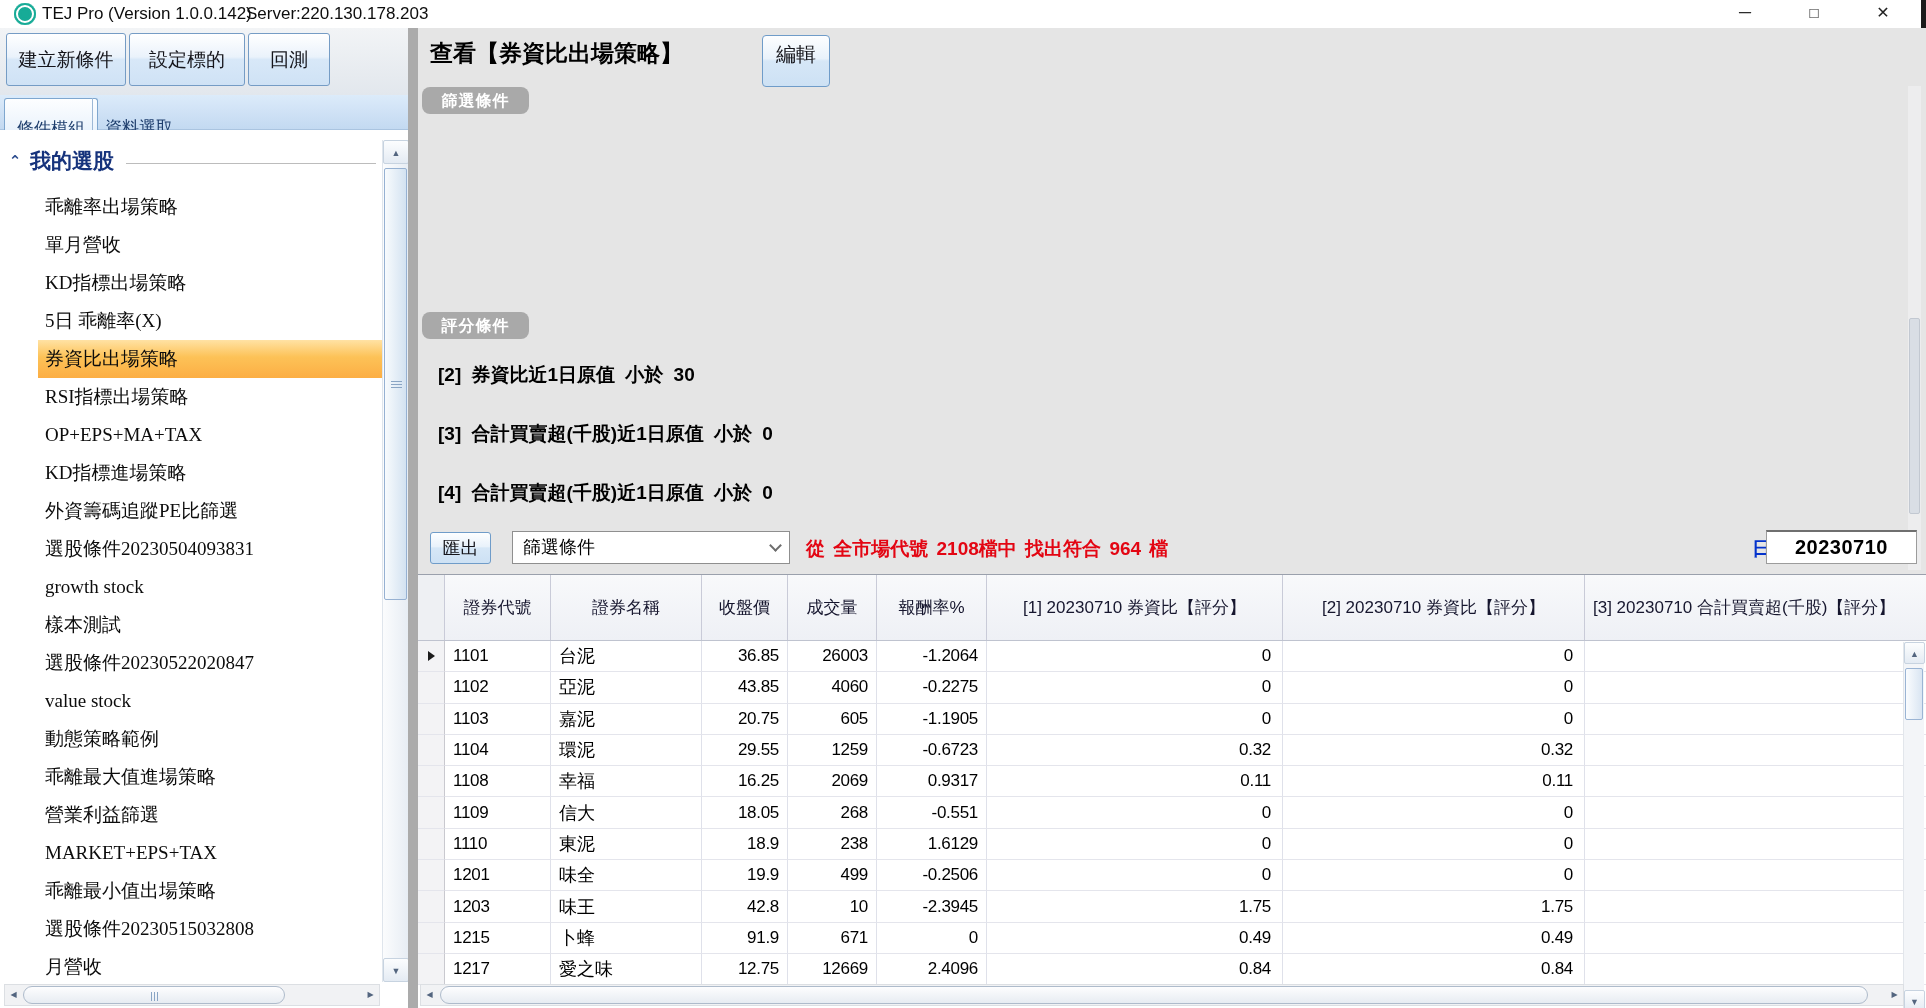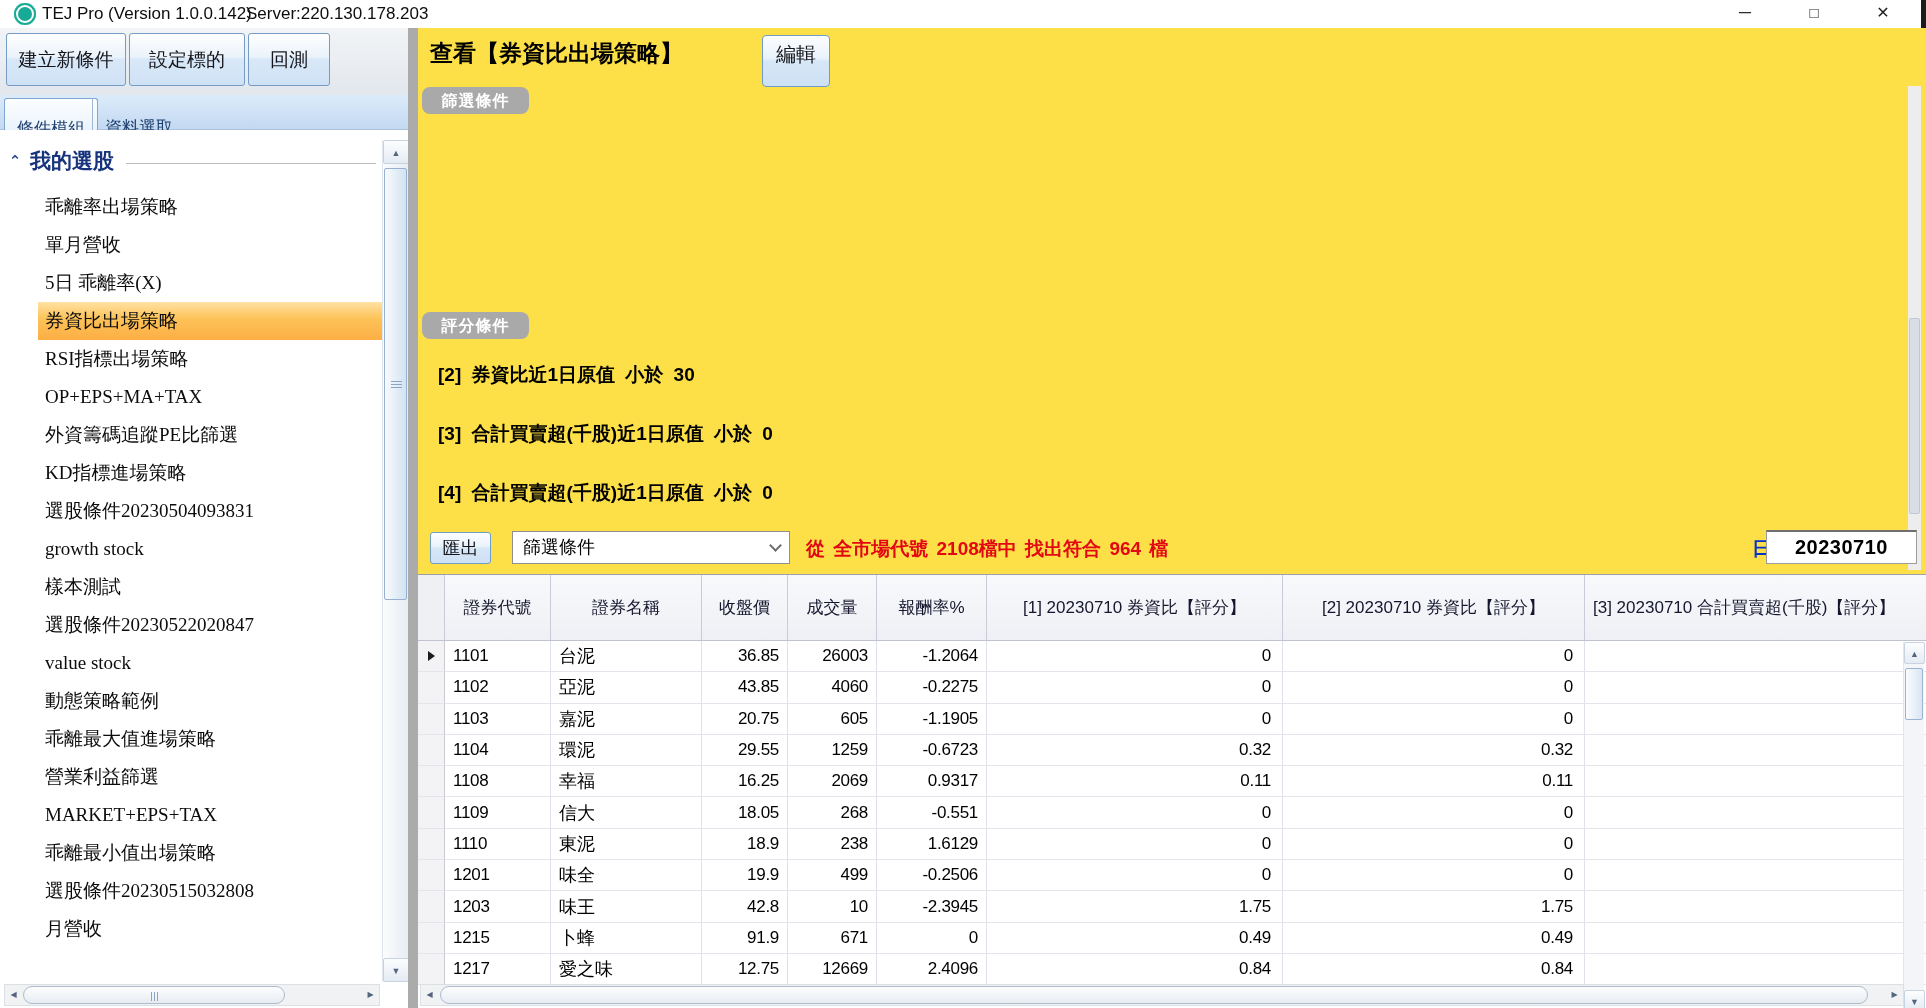--- a/index.html
+++ b/index.html
@@ -57,21 +57,21 @@
   .vscroll-side .up{top:0;}
   .vscroll-side .down{bottom:0;}
   .vthumb{position:absolute;left:1px;top:28px;width:23px;height:432px;border:1px solid #96b1d2;border-radius:2px;
           background:linear-gradient(90deg,#f8fbfd,#d3e2f1);}
   .grip-h{position:absolute;left:6px;top:50%;width:11px;height:1px;background:#8aa5c4;
           box-shadow:0 -3px 0 #8aa5c4,0 3px 0 #8aa5c4;}
 
   .splitter{position:absolute;left:408px;top:28px;width:10px;height:980px;background:#ababab;}
 
   
-  .main{position:absolute;left:418px;top:28px;width:1508px;height:980px;background:#fde047;}
+  .main{position:absolute;left:418px;top:28px;width:1508px;height:980px;background:#e5e5e5;}
   .viewtitle{position:absolute;left:12px;top:10px;font-size:23px;font-weight:bold;color:#000;}
   .editbtn{position:absolute;left:344px;top:7px;width:68px;height:52px;border:1px solid #6f9cc9;border-radius:4px;
            background:linear-gradient(#fdfeff,#e9f2fb 45%,#d6e7f7 50%,#cde1f4);
            font-size:20px;color:#15151b;text-align:center;line-height:36px;}
   .seclabel{position:absolute;left:4px;width:107px;height:27px;background:#a9a9a9;color:#fff;
             font-size:16px;font-weight:bold;text-align:center;line-height:27px;letter-spacing:1px;border-radius:8px;}
   .seclabel.filter{top:59px;}
   .seclabel.score{top:284px;}
   .cond{position:absolute;left:8px;height:44px;display:flex;align-items:center;}
   .cond .tick{width:3px;height:44px;background:#b9b9b9;margin-right:12px;}
@@ -170,26 +170,27 @@
 
   <div class="tree">
     <div class="tree-head">
       <span class="collapse">⌃</span>
       <span class="rootlbl">我的選股</span>
       <span class="rootrule"></span>
     </div>
     <div class="tree-items">
         <div class="tree-item">乖離率出場策略</div>
         <div class="tree-item">單月營收</div>
+        <div class="tree-item">KD指標出場策略</div>
         <div class="tree-item">5日 乖離率(X)</div>
         <div class="tree-item selected">券資比出場策略</div>
         <div class="tree-item">RSI指標出場策略</div>
         <div class="tree-item">OP+EPS+MA+TAX</div>
+        <div class="tree-item">KD指標進場策略</div>
         <div class="tree-item">外資籌碼追蹤PE比篩選</div>
-        <div class="tree-item">KD指標進場策略</div>
         <div class="tree-item">選股條件20230504093831</div>
         <div class="tree-item">growth stock</div>
         <div class="tree-item">樣本測試</div>
         <div class="tree-item">選股條件20230522020847</div>
         <div class="tree-item">value stock</div>
         <div class="tree-item">動態策略範例</div>
         <div class="tree-item">乖離最大值進場策略</div>
         <div class="tree-item">營業利益篩選</div>
         <div class="tree-item">MARKET+EPS+TAX</div>
         <div class="tree-item">乖離最小值出場策略</div>

